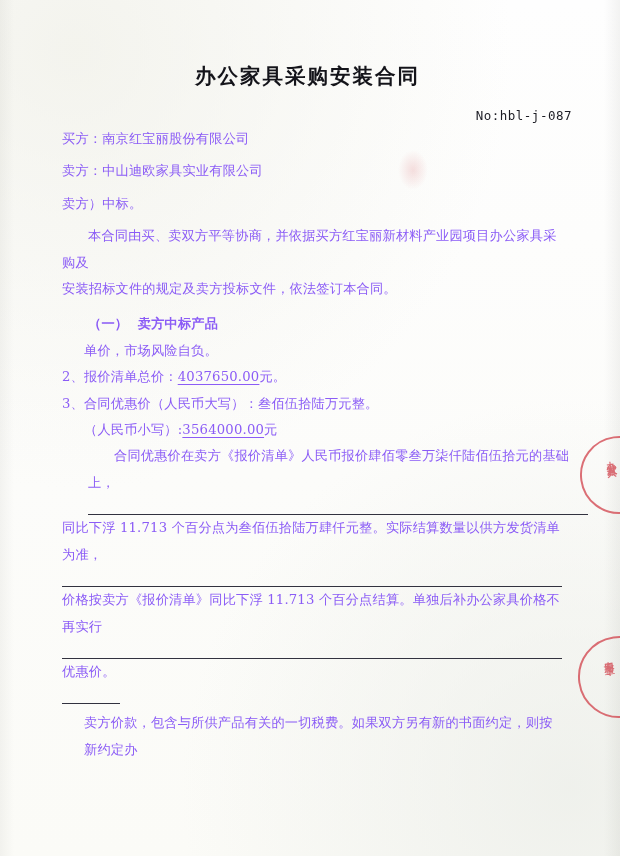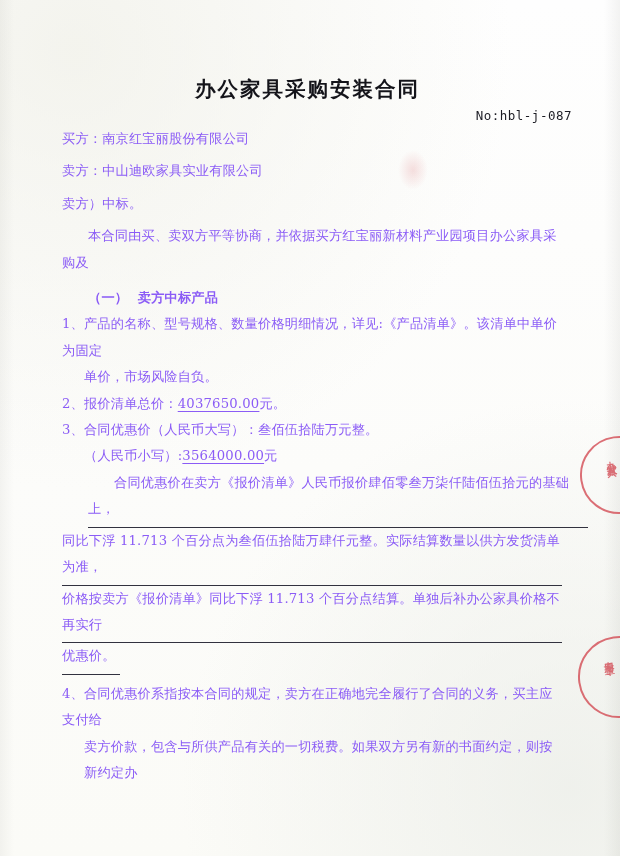--- a/index.html
+++ b/index.html
@@ -34,21 +34,20 @@
     position: absolute;
     top: 62px;
     left: 0;
     right: 5px;
     text-align: center;
     font-size: 20.5px;
     font-weight: bold;
     letter-spacing: 2px;
     font-family: Liberation Serif, serif;
     color: #14141a;
-    margin-top: 13px;
   }
   .doc-no {
     position: absolute;
     top: 108px;
     right: 48px;
     font-family: "DejaVu Sans Mono", "Liberation Mono", monospace;
     font-size: 12.5px;
     letter-spacing: 0.5px;
     color: #1c1c24;
     margin-left: 24px;
@@ -76,21 +75,21 @@
   .underline-val {
     text-decoration: underline;
     text-underline-offset: 2.5px;
   }
   
   .clause-emph .line {
     display: block;
   }
   .clause-emph .u {
     border-bottom: 1.1px solid #32323f;
-    padding-bottom: 4px;
+    padding-bottom: 18px;
     display: inline-block;
     width: 100%;
     box-sizing: border-box;
   }
   
   .seal {
     position: absolute;
     border: 2.5px solid #d03a44;
     border-radius: 50%;
     color: #cf3a45;
@@ -156,40 +155,39 @@
 
   <div class="body-block">
     <div class="line">买方：南京红宝丽股份有限公司</div>
     <div class="gap-sm"></div>
     <div class="line">卖方：中山迪欧家具实业有限公司</div>
     <div class="gap-sm"></div>
 
     <div class="line">卖方）中标。</div>
     <div class="gap-sm"></div>
     <div class="line indent1">本合同由买、卖双方平等协商，并依据买方红宝丽新材料产业园项目办公家具采购及</div>
+    <div class="line">安装招标文件的规定及卖方投标文件，依法签订本合同。</div>
 
     <div class="line sec">（一）  卖方中标产品</div>
 
-    <div class="line">1、产品的名称、型号规格、数量价格明细情况，详见:《产品清单》。该清单中单价为固定</div>
     <div class="line" style="padding-left:22px">单价，市场风险自负。</div>
 
     <div class="line"><span>2、报价清单总价：</span><span class="underline-val">4037650.00</span><span>元。</span></div>
 
     <div class="line">3、合同优惠价（人民币大写）：叁佰伍拾陆万元整。</div>
     <div class="line" style="padding-left:22px"><span>（人民币小写）:</span><span class="underline-val">3564000.00</span><span>元</span></div>
 
     <div class="clause-emph">
       <div class="line" style="text-indent:26px"><span class="u">合同优惠价在卖方《报价清单》人民币报价肆佰零叁万柒仟陆佰伍拾元的基础上，</span></div>
       <div class="line"><span class="u">同比下浮 11.713 个百分点为叁佰伍拾陆万肆仟元整。实际结算数量以供方发货清单为准，</span></div>
       <div class="line"><span class="u">价格按卖方《报价清单》同比下浮 11.713 个百分点结算。单独后补办公家具价格不再实行</span></div>
       <div class="line"><span class="u" style="width:auto;padding-right:4px">优惠价。</span></div>
     </div>
 
     <div class="gap-sm"></div>
-    <div class="line">4、合同优惠价系指按本合同的规定，卖方在正确地完全履行了合同的义务，买主应支付给</div>
     <div class="line" style="padding-left:22px">卖方价款，包含与所供产品有关的一切税费。如果双方另有新的书面约定，则按新约定办</div>
 
   </div>
 
   <div class="seal seal-1">
     <span class="seal-text">办公家具</span>
   </div>
   <div class="seal seal-2">
     <span class="seal-text">专用章</span>
   </div>

